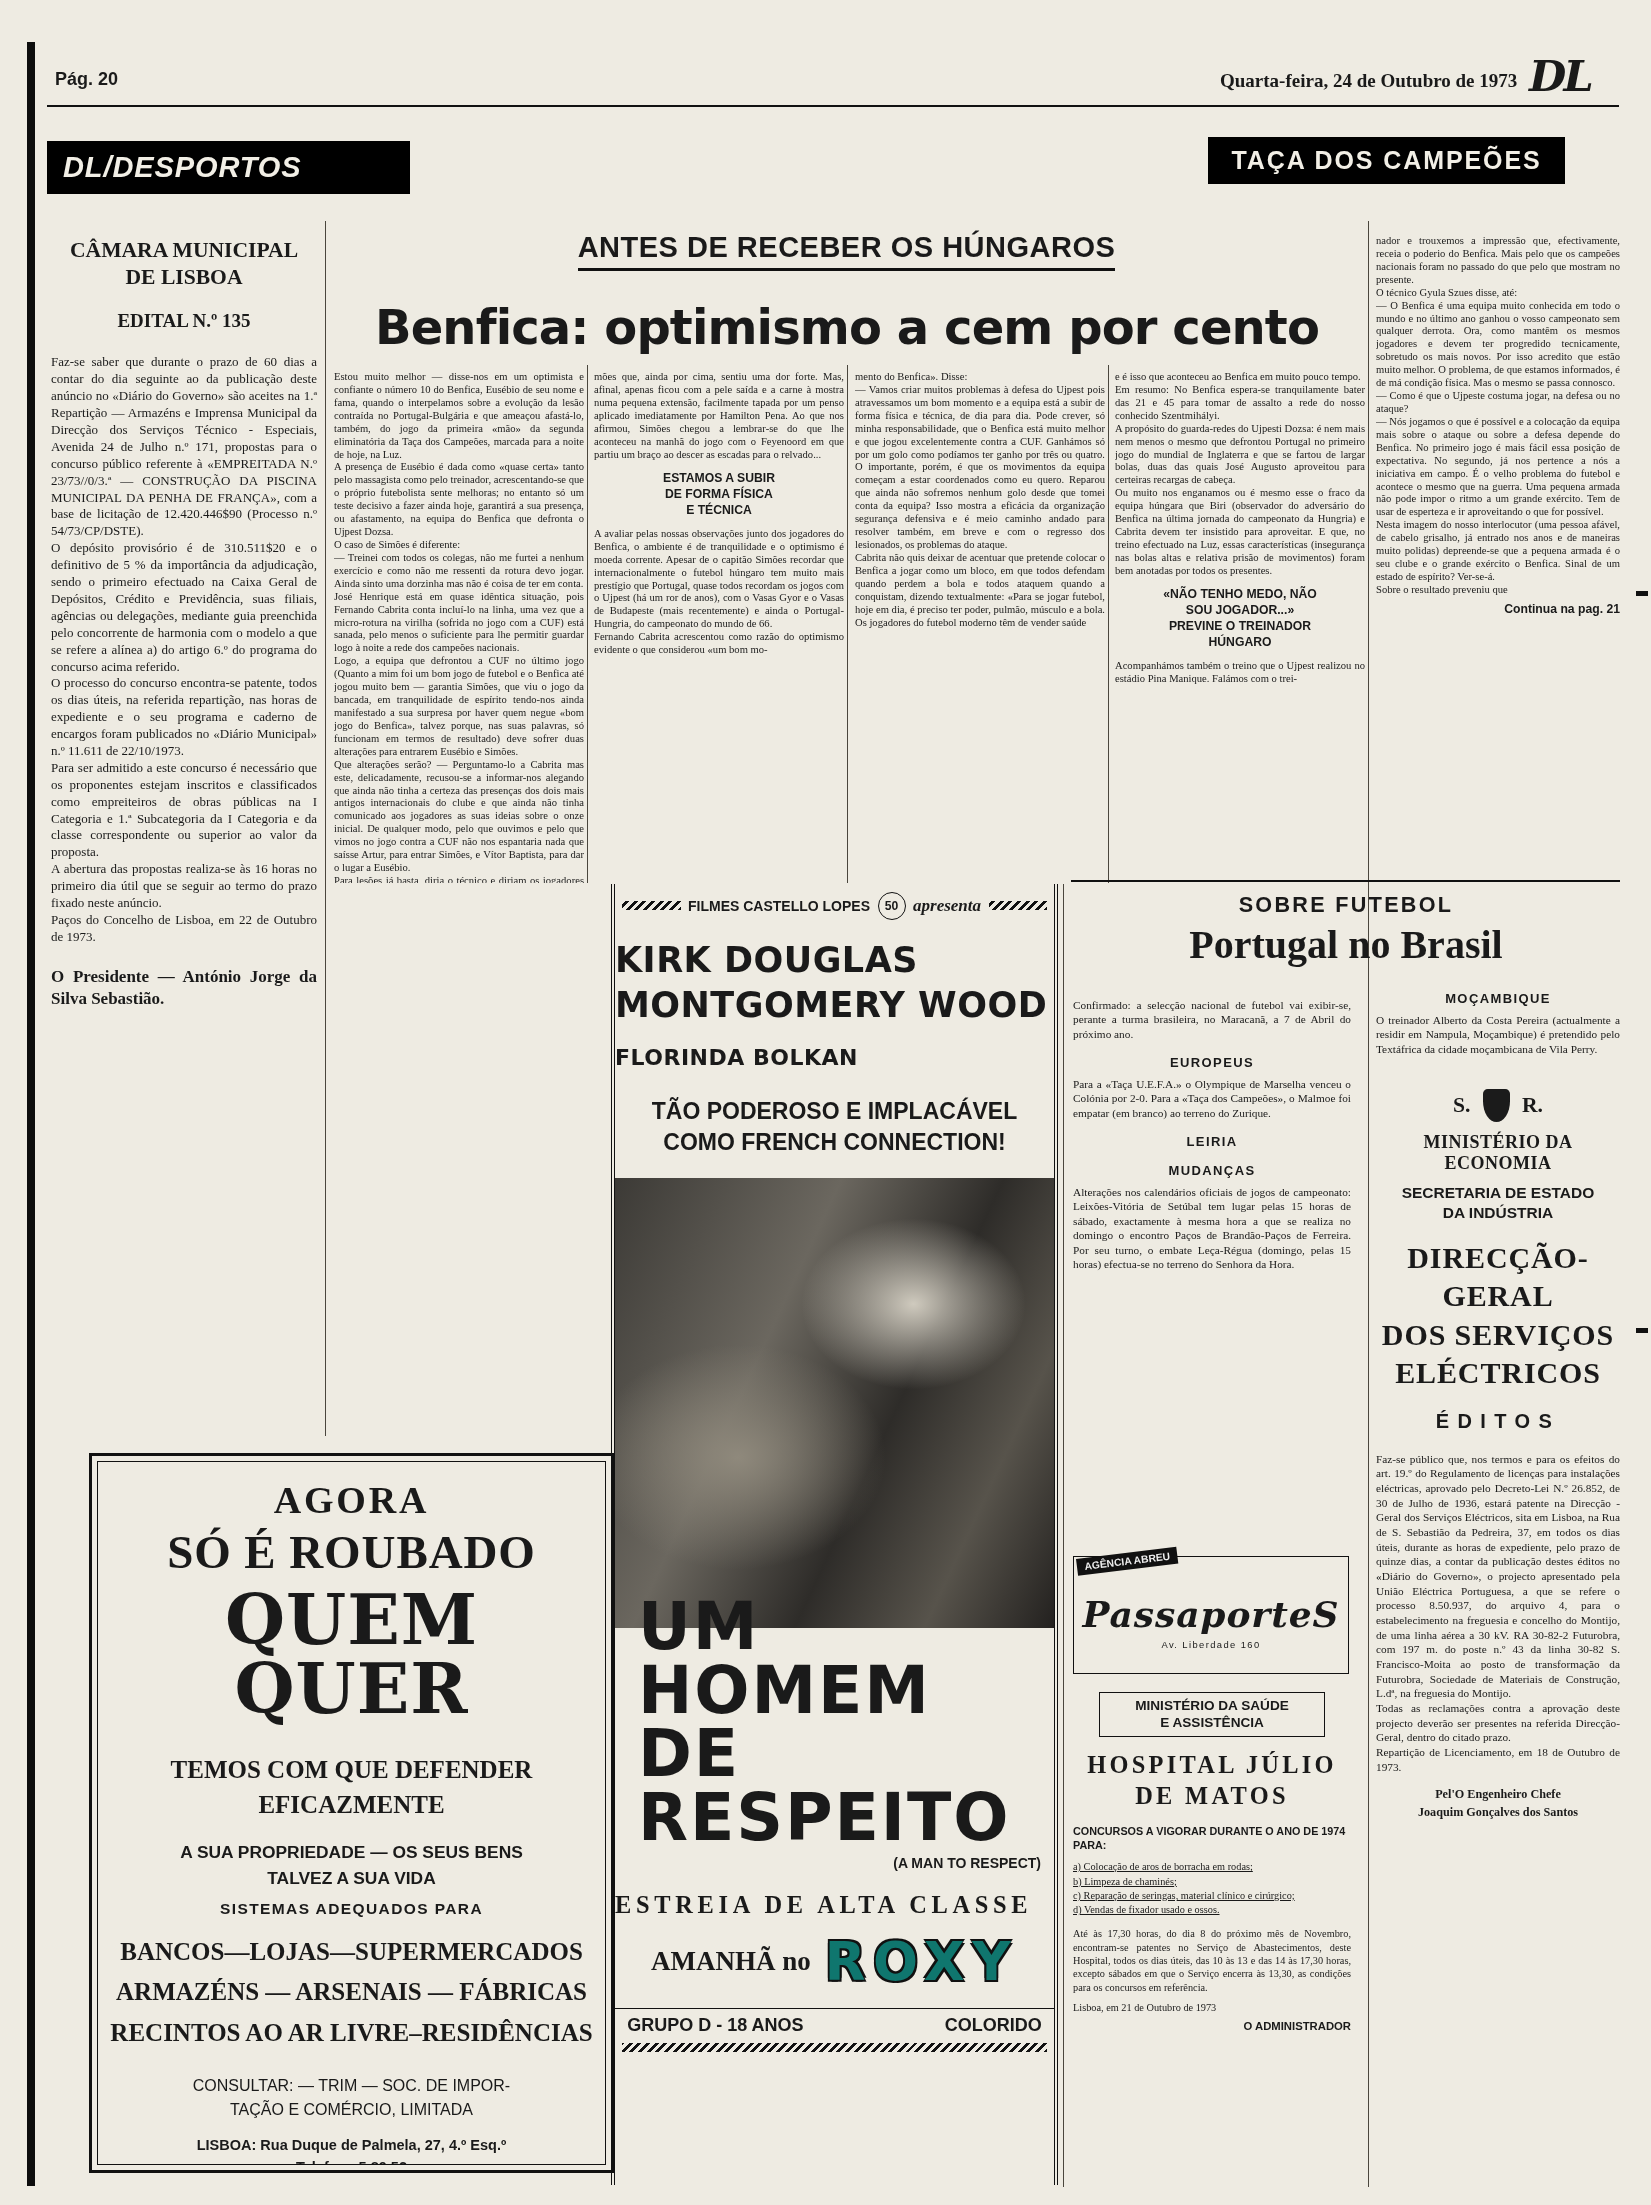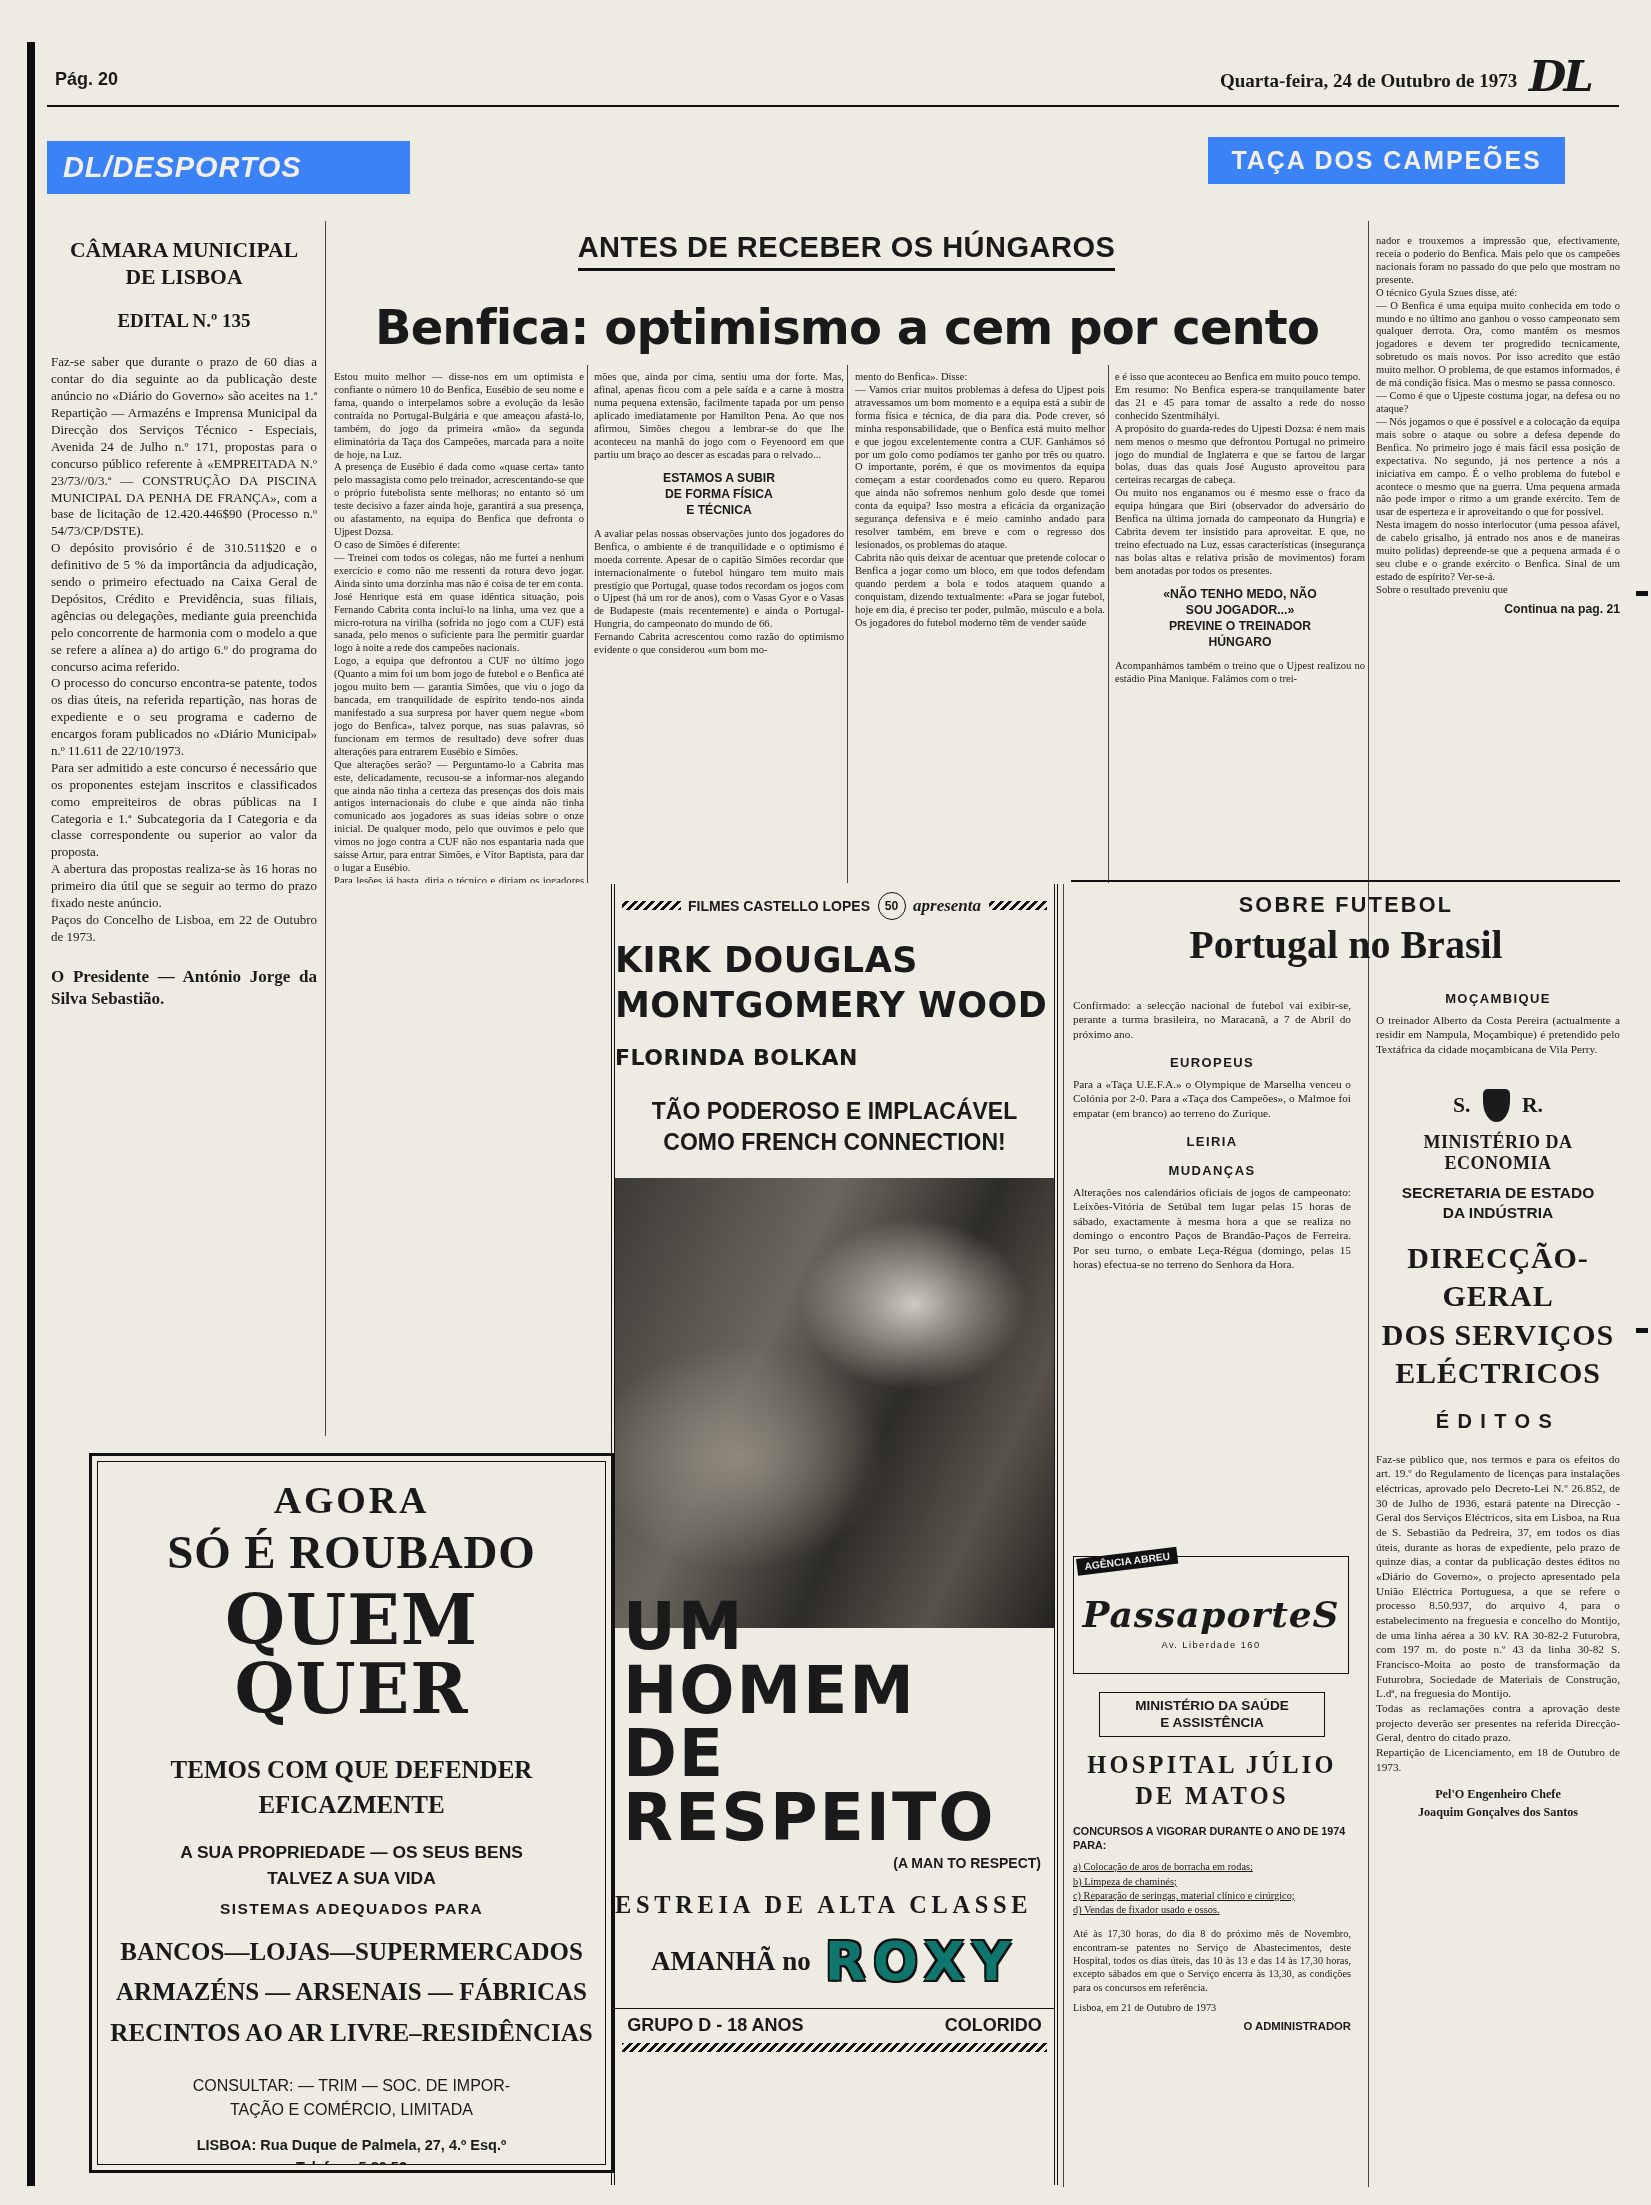--- a/index.html
+++ b/index.html
@@ -11,21 +11,21 @@
   .abs{position:absolute;}
   .pre{white-space:pre-line;}
   .just{text-align:justify;}
 
   
   #leftbar{left:27px;top:42px;width:7.5px;height:2144px;background:#0d0d0d;}
   #pageno{left:55px;top:69px;font:700 18px "Liberation Sans",sans-serif;text-align:right;}
   #dateline{left:1220px;top:70px;font:700 19px "Liberation Serif",serif;}
   #dl-logo{left:1529px;top:51px;font:italic 900 43px "DejaVu Serif",serif;letter-spacing:-2.8px;}
   #header-rule{left:47px;top:105px;width:1572px;height:1.9px;background:#111;}
-  .banner{background:#3b82f6;color:#f2efe6;font-family:"Liberation Sans",sans-serif;font-weight:700;}
+  .banner{background:#000000;color:#f2efe6;font-family:"Liberation Sans",sans-serif;font-weight:700;}
   #banner-left{left:47px;top:141px;width:347px;height:53px;font-size:29px;line-height:53px;padding-left:16px;letter-spacing:0.9px;font-style:italic;}
   #banner-right{left:1208px;top:137px;width:357px;height:47px;font-size:25px;line-height:47px;text-align:center;letter-spacing:1.9px;}
 
   .printmark{width:12.2px;height:4.7px;background:#111;}
   #pm1{left:1636px;top:591px;}
   #pm2{left:1636px;top:1328px;}
 
   
   .vr{width:0.9px;background:#4a463d;}
   #v1{left:325px;top:221px;height:1215px;}
@@ -70,21 +70,21 @@
   .star{text-align:left;font:800 35px "DejaVu Sans",sans-serif;letter-spacing:0.5px;}
   .s1{margin-top:20.6px;}
   .s2{margin-top:4.7px;}
   .s3{margin-top:20px;font-size:22px;}
   .tagline{margin-top:26px;text-align:center;font:700 23px "Liberation Sans",sans-serif;line-height:1.35;}
   .photo{margin:20px 0 0;width:100%;height:450px;
     background:
       radial-gradient(ellipse 160px 122px at 68% 28%, #cfcabe 0%, rgba(0,0,0,0) 70%),
       radial-gradient(ellipse 197px 150px at 28% 62%, #8f897c 0%, rgba(0,0,0,0) 75%),
       linear-gradient(115deg,#3c3a36 0%,#6b675f 35%,#2e2c29 60%,#57534b 80%,#23211f 100%);}
-  .mtitle{position:relative;z-index:2;margin-top:-33px;padding-left:8px;}
+  .mtitle{position:relative;z-index:2;margin-top:-33px;padding-left:23px;}
   .mtitle div{font:900 65px "DejaVu Sans",sans-serif;line-height:0.98;letter-spacing:1.9px;}
   .alt{margin-top:5.6px;text-align:right;padding-right:13px;font:700 14px "Liberation Sans",sans-serif;}
   .estreia{margin-top:20px;font:700 24.4px "Liberation Serif",serif;letter-spacing:4.7px;}
   .when-row{margin-top:12.2px;text-align:center;}
   .when{font:700 27px "Liberation Serif",serif;vertical-align:middle;}
   .roxy{display:inline-block;margin-left:12.2px;vertical-align:middle;
     font:900 53px "DejaVu Sans",sans-serif;letter-spacing:7.5px;color:#0f766e;
     text-shadow:-1.9px -1.9px 0 #111,1.9px -1.9px 0 #111,-1.9px 1.9px 0 #111,1.9px 1.9px 0 #111,0 0 1.4px #111;}
   .cin-bottom{margin-top:16px;border-top:1.9px solid #111;display:flex;justify-content:space-between;
     padding:5.6px 12.2px;font:800 18px "Liberation Sans",sans-serif;}

